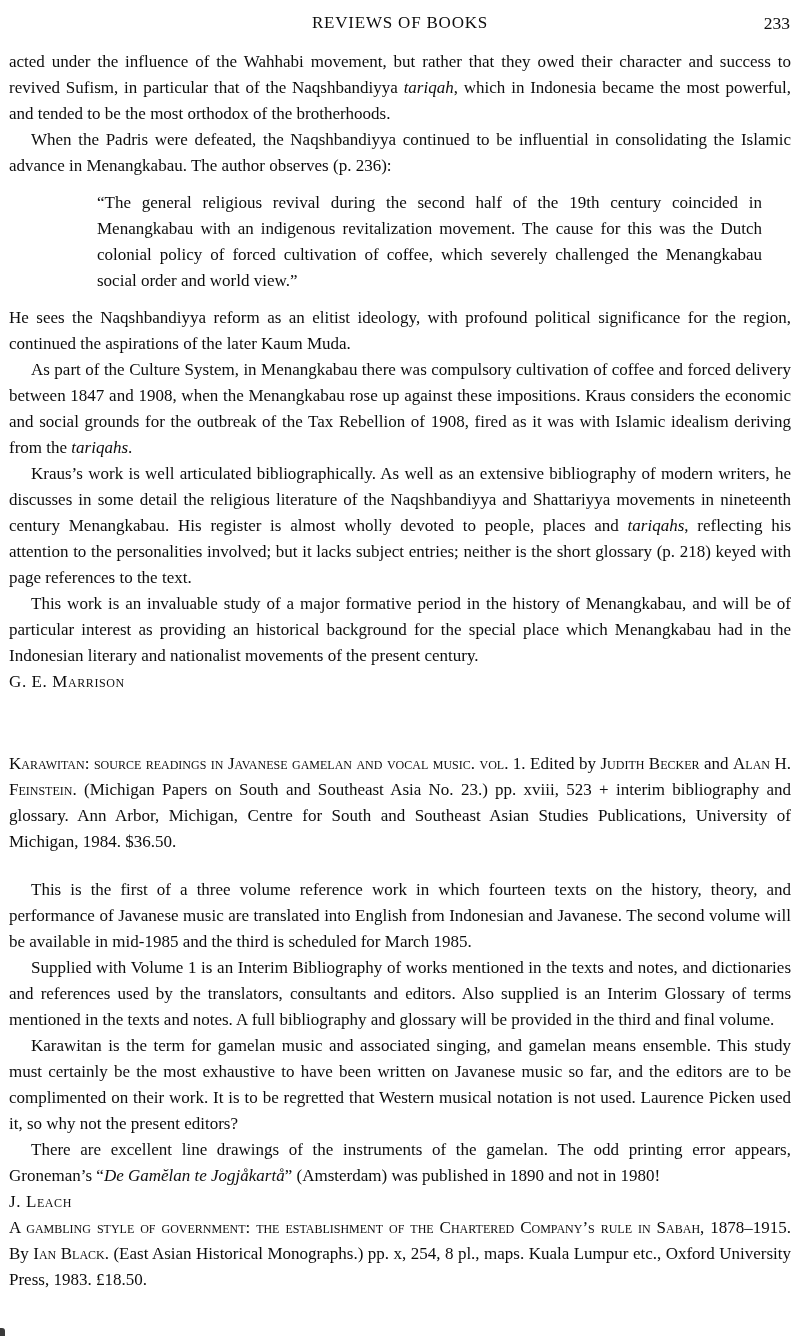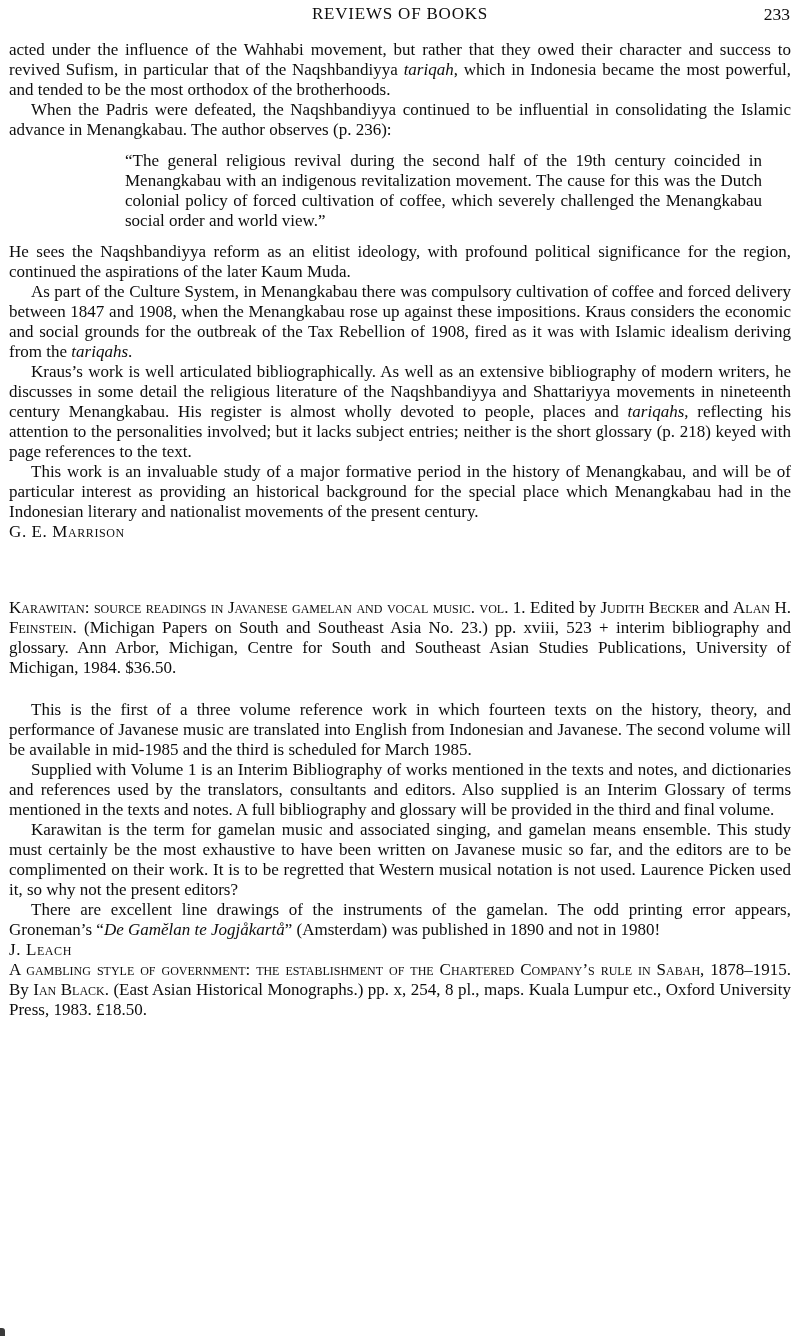--- a/index.html
+++ b/index.html
@@ -5,47 +5,47 @@
   html, body { margin: 0; padding: 0; background: #e8e8e8; }
   .page {
     position: relative;
     width: 800px;
     height: 1336px;
     margin: 0 auto;
     background: #ffffff;
     color: #0d0d0d;
     font-family: "Liberation Serif", serif;
     box-sizing: border-box;
-    padding-top: 3px;
+    padding-top: 12px;
     overflow: hidden;
   }
   .page-header { position: relative; height: 24px; }
   .running-title {
     text-align: center;
     font-size: 17px;
     letter-spacing: 0.8px;
     line-height: 22px;
   }
   .page-number {
     position: absolute;
     right: 10px;
     top: 0;
     font-size: 17.5px;
     line-height: 22px;
   }
   .content {
     padding: 0 9px;
     margin-top: 13px;
     font-size: 17px;
-    line-height: 20px;
+    line-height: 26px;
     text-align: justify;
   }
   .content p { margin: 0; }
   p.paragraph.indent { text-indent: 22px; }
-  p.quote { margin: 11px 29px 11px 116px; }
+  p.quote { margin: 11px 29px 11px 88px; }
   p.heading { text-align: justify; }
   .review-2 { margin-top: 56px; }
   .review-2 p.heading { margin-bottom: 22px; }
   .review-3 { }
   p.signature {
     text-align: left;
     font-variant: small-caps;
     letter-spacing: 0.6px;
   }
   .sc { font-variant: small-caps; }

